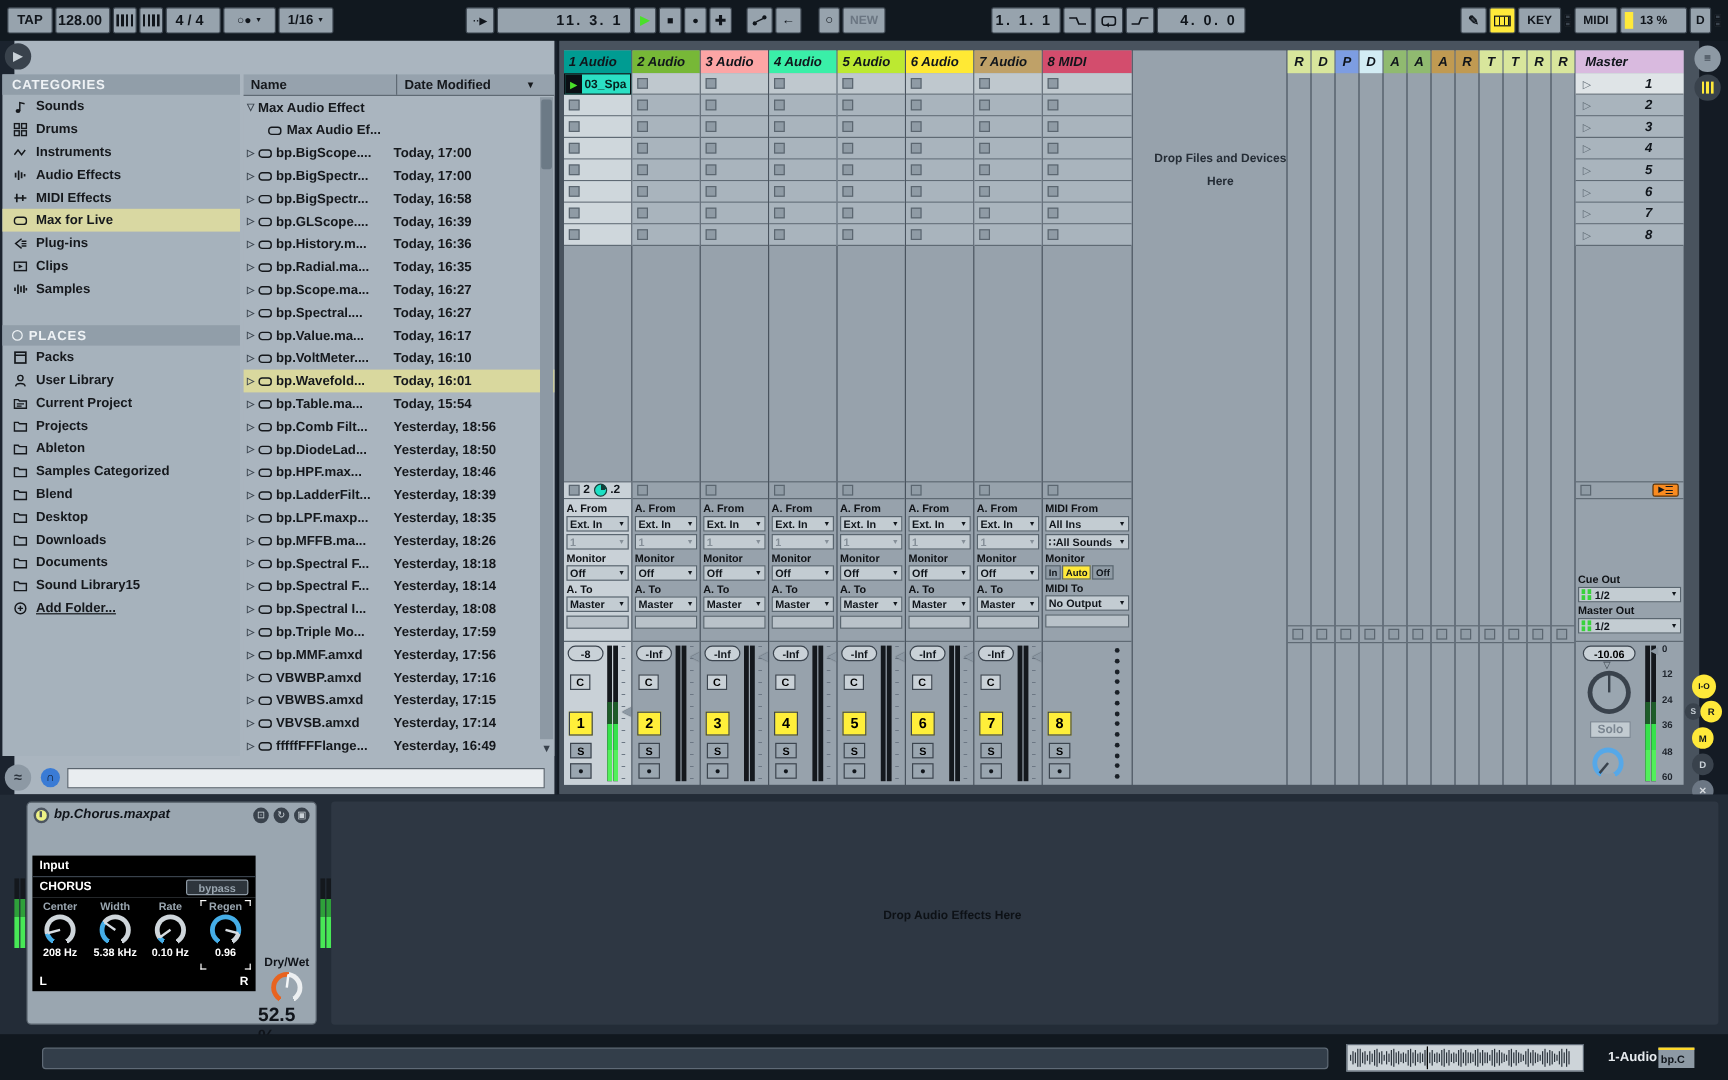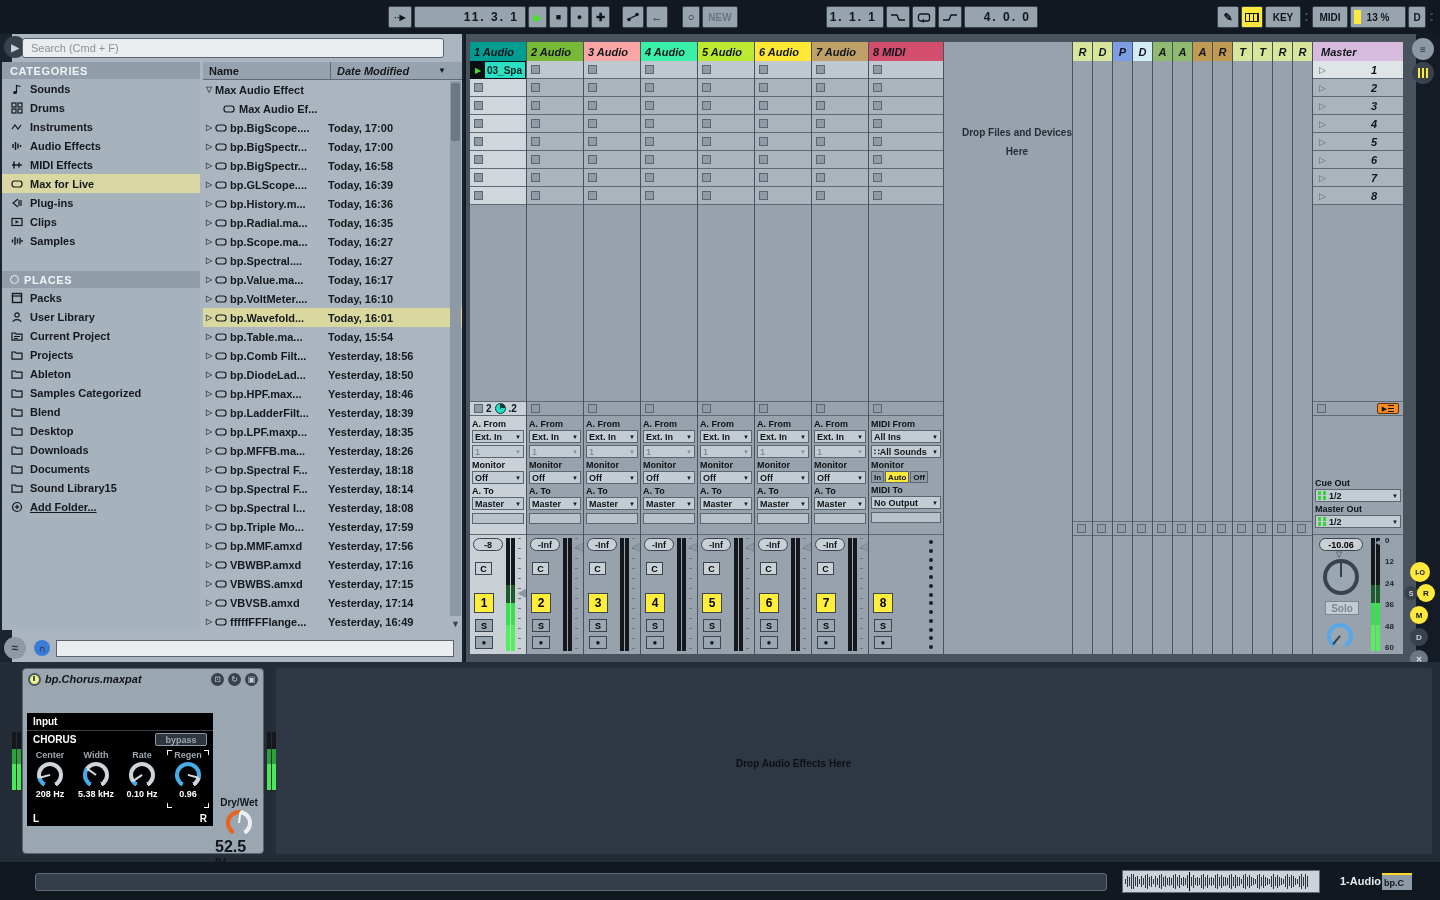--- a/index.html
+++ b/index.html
@@ -167,20 +167,39 @@
   #wavecursor{position:absolute;left:66px;top:1px;bottom:1px;width:1px;background:#000;}
   #trklabel{position:absolute;left:1340px;top:13px;color:#e6eaee;font-size:11px;font-weight:bold;}
   #devtab{position:absolute;left:1382px;top:11px;width:30px;height:17px;background:#8d99a4;border-top:2px solid #ffd92a;
     font-size:9px;font-weight:bold;color:#10151b;display:flex;align-items:center;padding-left:2px;overflow:hidden;}
   svg{display:block;}
 </style>
 </head>
 <body>
 
 <div id="transport">
+  <div class="tgrp" style="left:6px;">
+    <div class="tbtn" style="width:38px;">TAP</div>
+    <div class="lcd" style="width:46px;letter-spacing:0;">128.00</div>
+    <div class="tbtn" style="width:20px;">
+        <span class="stripes"></span>
+      </div>
+    <div class="tbtn" style="width:20px;">
+        <span class="stripes"></span>
+      </div>
+    <div class="lcd" style="width:46px;letter-spacing:0;justify-content:center;">4 / 4</div>
+    <div class="tbtn" style="width:44px;">
+        <span style="font-size:10px;">○●</span>
+        <span class="dd-arr">▼</span>
+      </div>
+    <div class="tbtn" style="width:46px;">
+        <span>1/16</span>
+        <span class="dd-arr">▼</span>
+      </div>
+  </div>
   <div class="tgrp" style="left:388px;">
     <div class="tbtn" style="width:24px;font-size:8px;">··▶</div>
     <div class="lcd" style="width:112px;">11. 3. 1</div>
     <div class="tbtn" style="width:19px;color:#4ae02a;font-size:10px;">▶</div>
     <div class="tbtn" style="width:19px;font-size:9px;">■</div>
     <div class="tbtn" style="width:19px;font-size:9px;">●</div>
     <div class="tbtn" style="width:19px;font-size:11px;">✚</div>
     <div style="width:8px;"></div>
     <div class="tbtn" style="width:22px;">
       <svg width="14" height="10" viewBox="0 0 14 10">
@@ -233,21 +252,20 @@
     <div class="mini-ind">
         <span></span>
         <span></span>
       </div>
   </div>
 </div>
 
 <div id="browser">
   <div id="browser-panel"></div>
   <div class="circle-btn" style="left:4px;top:2px;background:#39424c;color:#c9d1d7;font-size:10px;">▶</div>
-  <div id="search-box">Search (Cmd + F)</div>
   <div id="sidebar">
     <div class="side-head">
         <span>CATEGORIES</span>
       </div>
     <div id="cat-list">
         <div class="side-item">
           <span class="ic">
             <svg width="12" height="12" viewBox="0 0 12 12">
               <path d="M5.5 9.5 V2.5 L9.5 3.5" fill="none" stroke="#15181c" stroke-width="1.2"></path>
               <ellipse cx="4" cy="9.5" rx="2" ry="1.6" fill="#15181c"></ellipse>
@@ -452,21 +470,21 @@
               <line x1="3.8" y1="6" x2="8.2" y2="6" stroke="#15181c" stroke-width="1.2"></line>
             </svg>
           </span>
           <span class="add-folder">Add Folder...</span>
         </div>
       </div>
   </div>
   <div id="filepanel">
     <div id="file-head">
       <div class="fh" style="flex:1;">Name</div>
-      <div class="fh" style="width:120px;border-left:1px solid #5f6a74;justify-content:space-between;padding-right:4px;font-style:italic;">
+      <div class="fh" style="width:120px;border-left:1px solid #5f6a74;justify-content:space-between;padding-right:4px;">
         <span>Date Modified</span>
           <span style="font-size:8px;">▼</span>
       </div>
       <div style="width:12px;"></div>
     </div>
     <div id="file-list">
         <div class="frow">
           <span class="tri">▽</span>
           <span>Max Audio Effect</span>
         </div>

